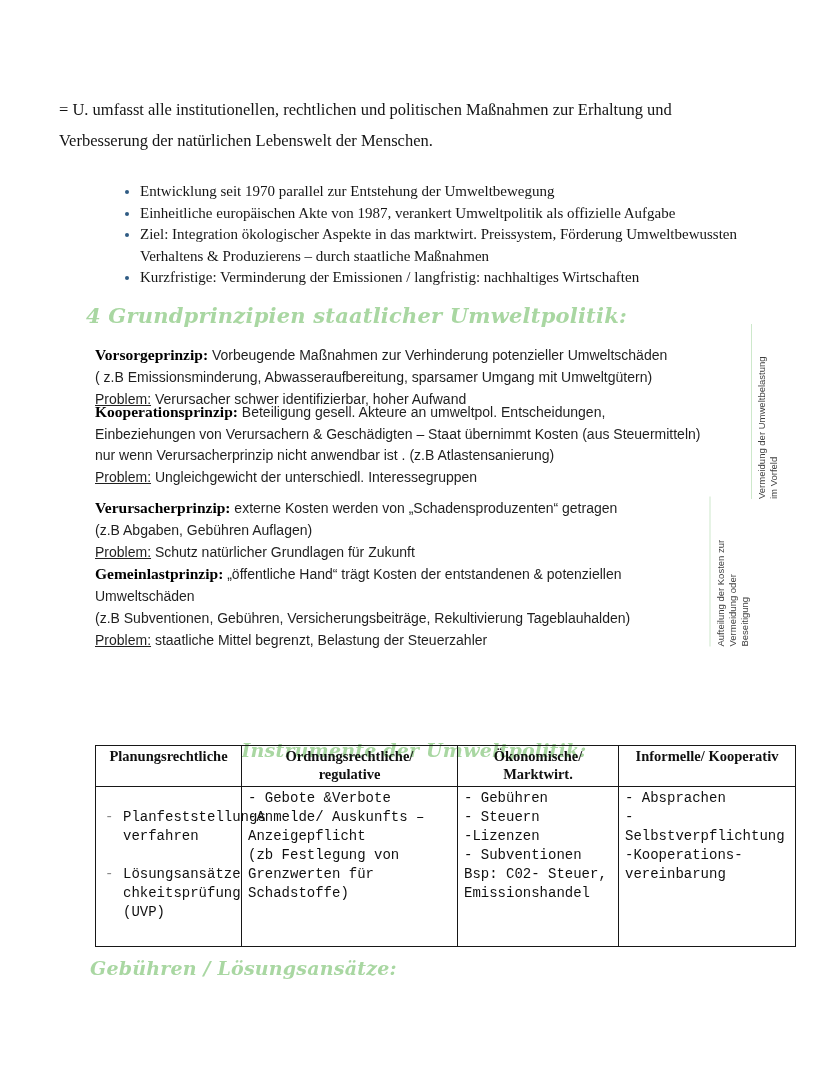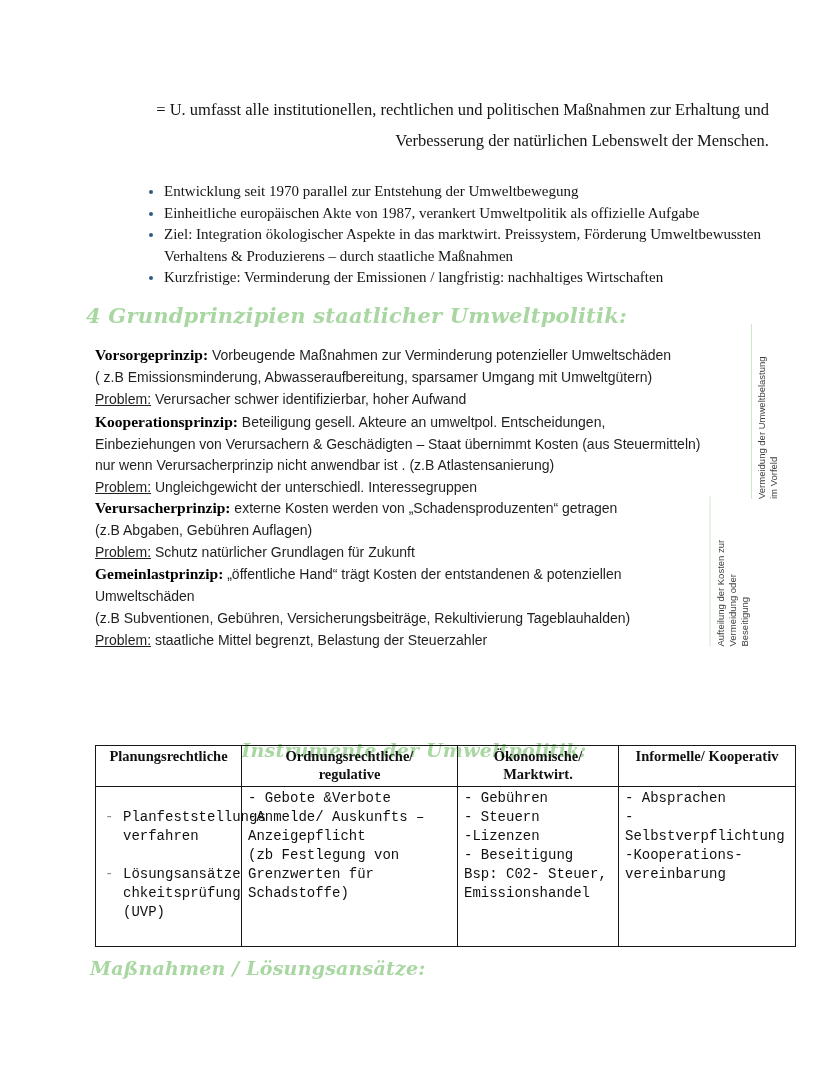--- a/index.html
+++ b/index.html
@@ -7,30 +7,30 @@
     --bullet:#2f5b83;
     --sideline:#cde8cb;
     --ink:#1b1b1b;
   }
   *{box-sizing:border-box;margin:0;padding:0;}
   body{background:#ffffff;font-family:"Liberation Serif",serif;color:var(--ink);}
   .page{position:relative;width:828px;height:1071px;background:#ffffff;overflow:hidden;}
 
   .definition{
     position:absolute;left:59px;top:95px;width:710px;
-    text-align:right;font-size:16.5px;line-height:30.5px;
+    text-align:left;font-size:16.5px;line-height:30.5px;
     white-space:pre-line;color:#141414;
   }
 
   .bullets{
     position:absolute;left:112px;top:181px;width:684px;
     list-style:disc;padding-left:28px;
     font-size:15px;line-height:21.5px;color:#161616;
   }
-  .bullets li{white-space:pre-line;margin-left:24px;}
+  .bullets li{white-space:pre-line;}
   .bullets li::marker{color:var(--bullet);font-size:13px;}
 
   .script{
     position:absolute;
     font-family:"DejaVu Serif",serif;font-style:italic;font-weight:bold;
     color:var(--accent);letter-spacing:.2px;
   }
   .heading-principles{left:86px;top:303px;font-size:21px;}
   .heading-instruments{left:0;top:739px;width:828px;text-align:center;font-size:19px;}
   .heading-measures{left:90px;top:957px;font-size:19px;}
@@ -90,26 +90,26 @@
     <li>Einheitliche europäischen Akte von 1987, verankert Umweltpolitik als offizielle Aufgabe</li>
     <li>Ziel: Integration ökologischer Aspekte in das marktwirt. Preissystem, Förderung Umweltbewussten
 Verhaltens &amp; Produzierens – durch staatliche Maßnahmen</li>
     <li>Kurzfristige: Verminderung der Emissionen / langfristig: nachhaltiges Wirtschaften</li>
   </ul>
 
   <div class="script heading-principles">4 Grundprinzipien staatlicher Umweltpolitik:</div>
 
   <div class="principle" style="top:344px">
     <span class="plead">Vorsorgeprinzip:</span>
-    <span class="pbody">Vorbeugende Maßnahmen zur Verminderung potenzieller Umweltschäden
+    <span class="pbody">Vorbeugende Maßnahmen zur Verhinderung potenzieller Umweltschäden
 ( z.B Emissionsminderung, Abwasseraufbereitung, sparsamer Umgang mit Umweltgütern)</span><br>
     <span><u class="plabel">Problem:</u><span> Verursacher schwer identifizierbar, hoher Aufwand</span></span>
   </div>
 
-  <div class="principle tight" style="top:411px">
+  <div class="principle tight" style="top:401px">
     <span class="plead">Kooperationsprinzip:</span>
     <span class="pbody">Beteiligung gesell. Akteure an umweltpol. Entscheidungen,
 Einbeziehungen von Verursachern &amp; Geschädigten – Staat übernimmt Kosten (aus Steuermitteln)
 nur wenn Verursacherprinzip nicht anwendbar ist . (z.B Atlastensanierung)</span><br>
     <span><u class="plabel">Problem:</u><span> Ungleichgewicht der unterschiedl. Interessegruppen</span></span>
   </div>
 
   <div class="principle" style="top:563px">
     <span class="plead">Gemeinlastprinzip:</span>
     <span class="pbody">„öffentliche Hand“ trägt Kosten der entstandenen &amp; potenziellen
@@ -167,26 +167,26 @@
         </td>
         <td>- Gebote &amp;Verbote
 -Anmelde/ Auskunfts –
 Anzeigepflicht
 (zb Festlegung von
 Grenzwerten für
 Schadstoffe)</td>
         <td>- Gebühren
 - Steuern
 -Lizenzen
-- Beseitigung
+- Subventionen
 Bsp: C02- Steuer,
 Emissionshandel</td>
         <td>- Absprachen
 - Selbstverpflichtung
 -Kooperations-
 vereinbarung</td>
       </tr>
     </tbody>
   </table>
 
-  <div class="script heading-measures">Maßnahmen / Lösungsansätze:</div>
+  <div class="script heading-measures">Gebühren / Lösungsansätze:</div>
 
 </div>
 
 </body></html>

